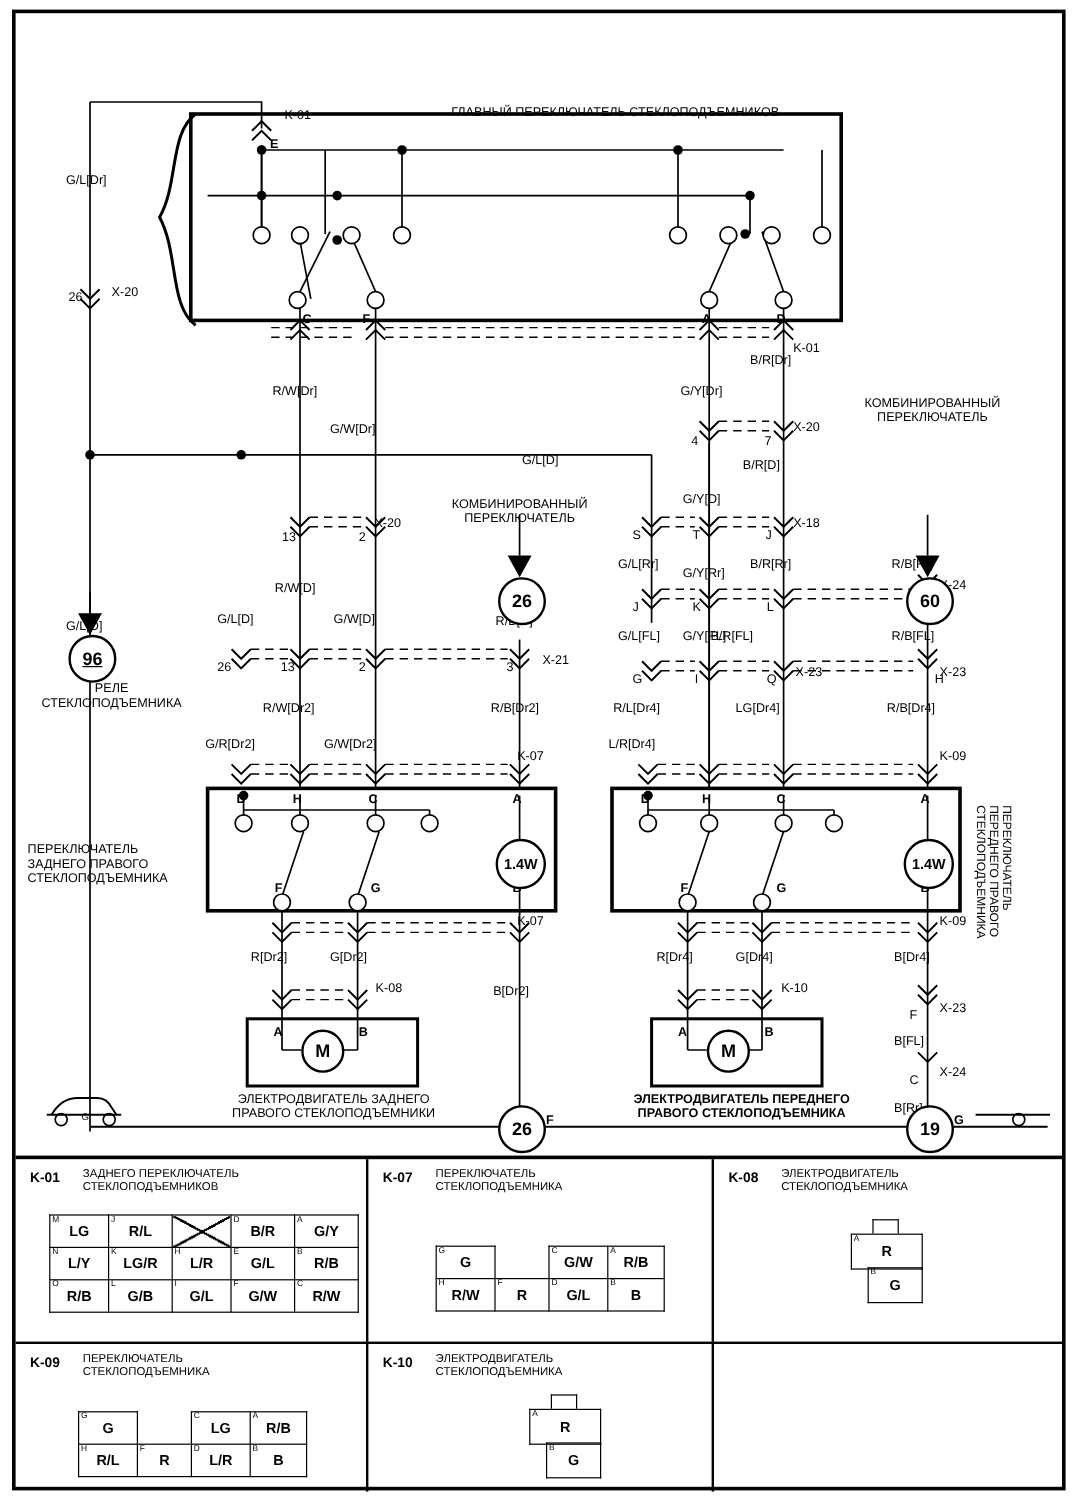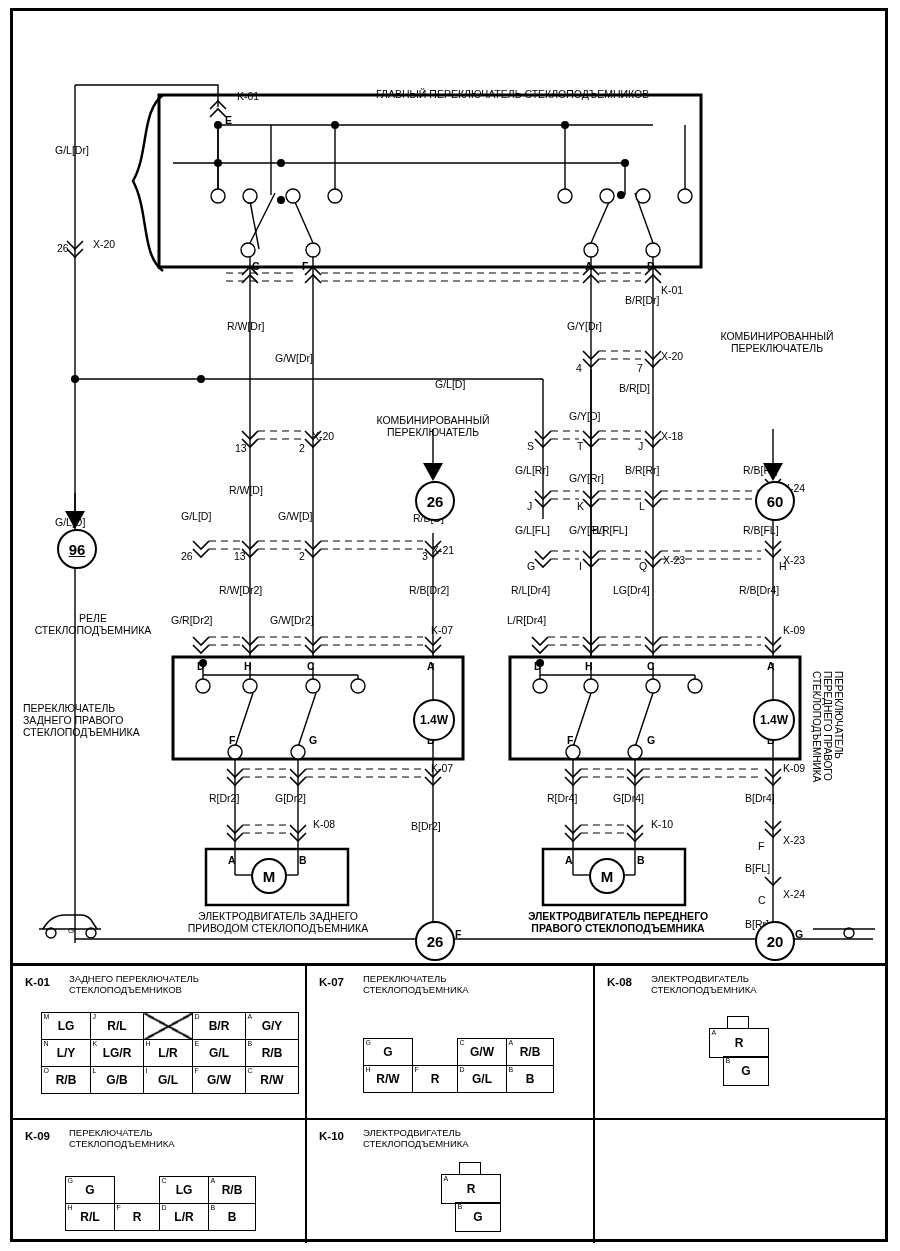--- a/index.html
+++ b/index.html
@@ -476,21 +476,21 @@
     <div class="lbl" style="left:222px; top:380px;">13</div>
     <div class="lbl" style="left:286px; top:380px;">2</div>
     <div class="lbl" style="left:299px; top:368px;">X-20</div>
     <div class="lbl" style="left:216px; top:422px;">R/W[D]</div>
     <div class="lbl" style="left:168px; top:448px;">G/L[D]</div>
     <div class="lbl" style="left:265px; top:448px;">G/W[D]</div>
     <div class="lbl" style="left:168px; top:488px;">26</div>
     <div class="lbl" style="left:221px; top:488px;">13</div>
     <div class="lbl" style="left:286px; top:488px;">2</div>
     <div class="lbl" style="left:409px; top:488px;">3</div>
-    <div class="lbl" style="left:407px; top:482px;padding-left:12px;">X-21</div>
+    <div class="lbl" style="left:427px; top:482px;padding-left:12px;">X-21</div>
     <div class="lbl" style="left:206px; top:522px;">R/W[Dr2]</div>
     <div class="lbl" style="left:257px; top:552px;">G/W[Dr2]</div>
     <div class="lbl" style="left:158px; top:552px;">G/R[Dr2]</div>
     <div class="lbl" style="left:400px; top:450px;">R/B[D]</div>
     <div class="lbl" style="left:396px; top:522px;">R/B[Dr2]</div>
     <div class="lbl" style="left:422px; top:316px;">G/L[D]</div>
 
     <div class="lbl" style="left:554px; top:258px;">G/Y[Dr]</div>
     <div class="lbl" style="left:612px; top:232px;">B/R[Dr]</div>
     <div class="lbl" style="left:563px; top:300px;">4</div>
@@ -520,21 +520,21 @@
     <div class="lbl" style="left:494px; top:552px;">L/R[Dr4]</div>
     <div class="lbl" style="left:766px; top:438px;">A</div>
     <div class="lbl" style="left:770px; top:420px;">X-24</div>
     <div class="lbl" style="left:730px; top:402px;">R/B[Rr]</div>
     <div class="lbl" style="left:730px; top:462px;">R/B[FL]</div>
     <div class="lbl" style="left:766px; top:498px;">H</div>
     <div class="lbl" style="left:770px; top:492px; left:770px;">X-23</div>
     <div class="lbl" style="left:726px; top:522px;">R/B[Dr4]</div>
 
     <div class="circ" style="left:44px; top:466px; width:36px; height:36px;text-decoration:underline;">96</div>
-    <div class="lbl c" style="left:20px; top:506px; width:120px;margin-top:44px;"><span style="white-space:pre-line;">РЕЛЕ
+    <div class="lbl c" style="left:20px; top:506px; width:120px;"><span style="white-space:pre-line;">РЕЛЕ
 СТЕКЛОПОДЪЕМНИКА</span></div>
     <div class="circ" style="left:402px; top:418px; width:36px; height:36px;">26</div>
     <div class="lbl c" style="left:340px; top:352px; width:160px;"><span style="white-space:pre-line;">КОМБИНИРОВАННЫЙ
 ПЕРЕКЛЮЧАТЕЛЬ</span></div>
     <div class="circ" style="left:742px; top:418px; width:36px; height:36px;">60</div>
     <div class="lbl c" style="left:684px; top:268px; width:160px;"><span style="white-space:pre-line;">КОМБИНИРОВАННЫЙ
 ПЕРЕКЛЮЧАТЕЛЬ</span></div>
 
     <div class="lbl" style="left:418px; top:562px;">K-07</div>
     <div class="lbl" style="left:770px; top:562px;">K-09</div>
@@ -581,27 +581,27 @@
     <div class="lbl" style="left:300px; top:756px;">K-08</div>
     <div class="lbl" style="left:638px; top:756px;">K-10</div>
     <div class="lbl b" style="left:215px; top:792px;">A</div>
     <div class="lbl b" style="left:286px; top:792px;">B</div>
     <div class="lbl b" style="left:552px; top:792px;">A</div>
     <div class="lbl b" style="left:624px; top:792px;">B</div>
     <div class="circ" style="left:238px; top:795px; width:32px; height:32px;">M</div>
     <div class="circ" style="left:576px; top:795px; width:32px; height:32px;">M</div>
 
     <div class="lbl c" style="left:130px; top:848px; width:270px;"><span style="white-space:pre-line;">ЭЛЕКТРОДВИГАТЕЛЬ ЗАДНЕГО
-ПРИВОДОМ СТЕКЛОПОДЪЕМНИКА</span></div>
+ПРАВОГО СТЕКЛОПОДЪЕМНИКИ</span></div>
     <div class="lbl c" style="left:470px; top:848px; width:270px;"><span style="white-space:pre-line;font-weight:bold;">ЭЛЕКТРОДВИГАТЕЛЬ ПЕРЕДНЕГО
 ПРАВОГО СТЕКЛОПОДЪЕМНИКА</span></div>
 
     <div class="circ" style="left:402px; top:858px; width:36px; height:36px;">26</div>
     <div class="lbl b" style="left:442px; top:866px;">F</div>
-    <div class="circ" style="left:742px; top:858px; width:36px; height:36px;">20</div>
+    <div class="circ" style="left:742px; top:858px; width:36px; height:36px;">19</div>
     <div class="lbl b" style="left:782px; top:866px;">G</div>
     <div class="lbl tiny" style="left:55px; top:864px;">G</div>
   </div>
 
   <div id="tables">
 
     <div class="vline" style="left:292px; top:0px; width:2px; height:152px;"></div>
     <div class="vline" style="left:580px; top:0px; width:2px; height:152px;"></div>
     <div class="vline" style="left:0px; top:152px; width:872px; height:2px;"></div>
     <div class="vline" style="left:292px; top:152px; width:2px; height:125px;"></div>

